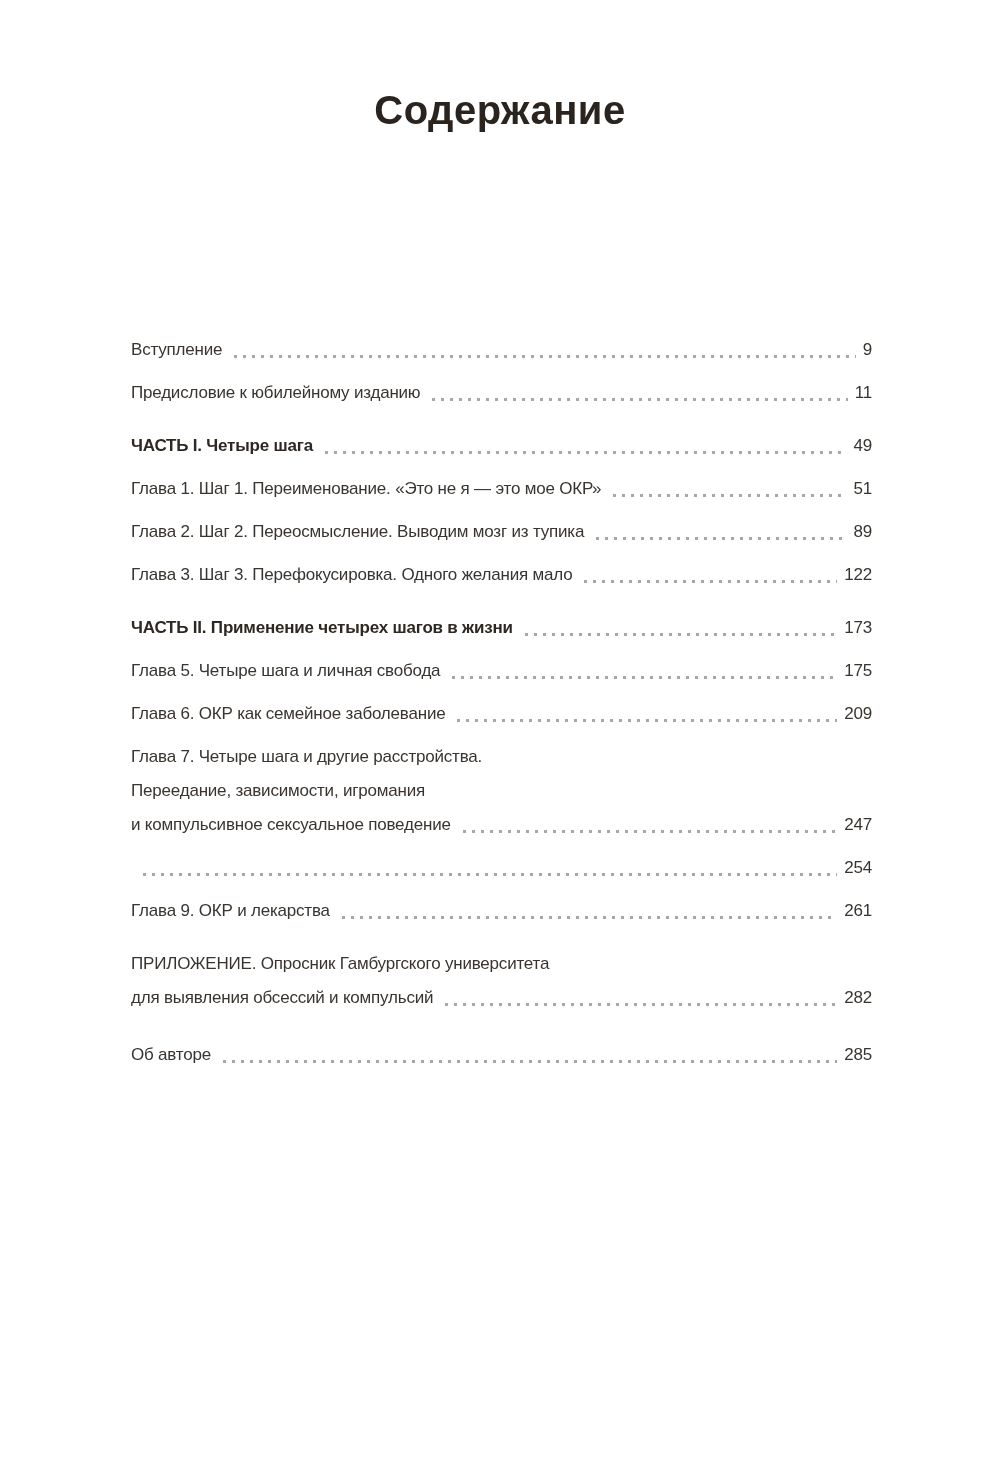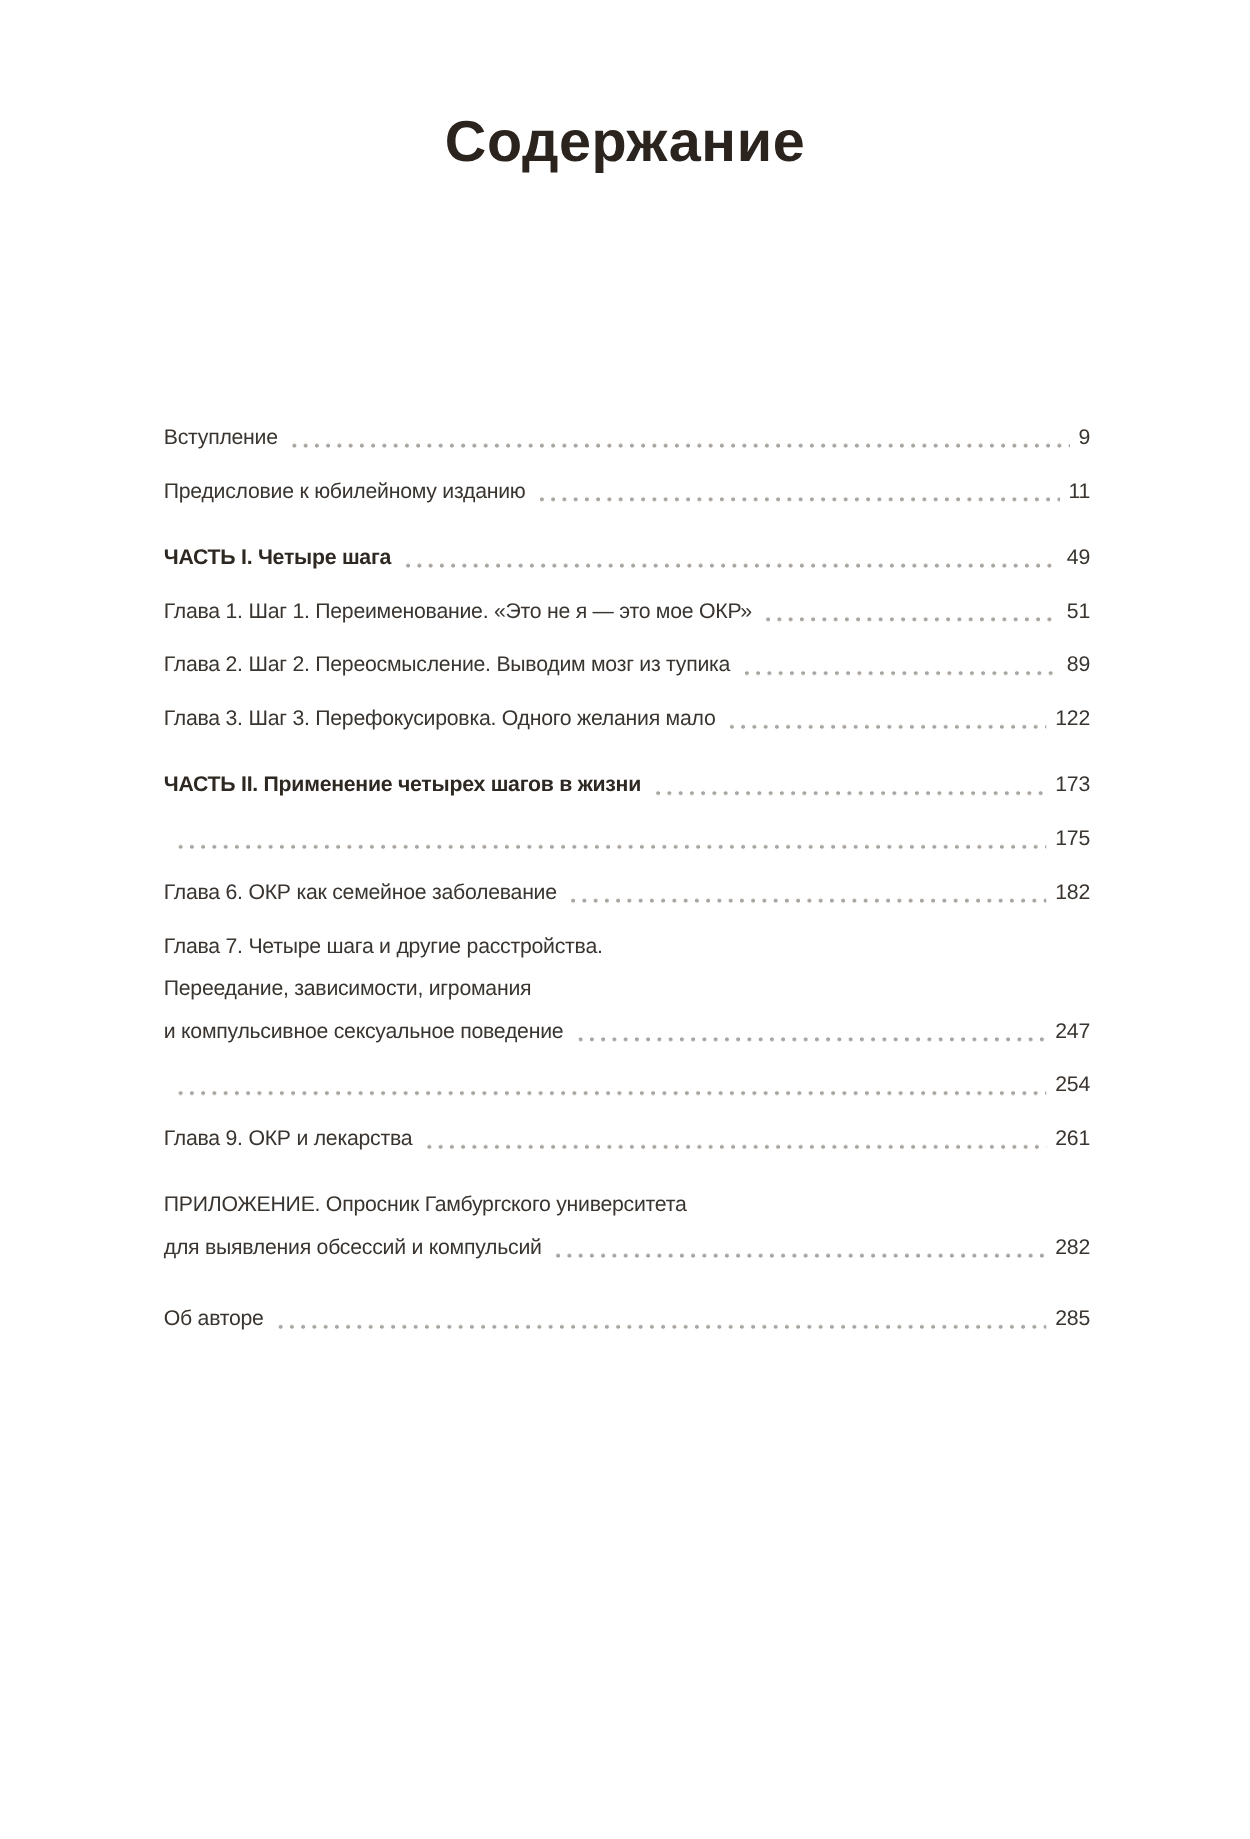--- a/index.html
+++ b/index.html
@@ -19,21 +19,21 @@
     position: absolute;
     inset: 0;
     background: #ffffff;
   }
   .title {
     position: absolute;
     top: 88px;
     left: 0;
     width: 1000px;
     text-align: center;
-    font-size: 46px;
+    font-size: 40px;
     line-height: 1.1;
     font-weight: 700;
     color: #2b241e;
     letter-spacing: 0.5px;
   }
   .toc {
     position: absolute;
     top: 333px;
     left: 131px;
     width: 741px;
@@ -135,30 +135,31 @@
     <div class="entry bold gap">
       <div class="row">
         <span class="label">ЧАСТЬ II. Применение четырех шагов в жизни</span>
         <span class="leader"></span>
         <span class="pagenum">173</span>
       </div>
     </div>
 
     <div class="entry">
       <div class="row">
+        <span class="label">Глава 5. Четыре шага и личная свобода</span>
         <span class="leader"></span>
         <span class="pagenum">175</span>
       </div>
     </div>
 
     <div class="entry">
       <div class="row">
         <span class="label">Глава 6. ОКР как семейное заболевание</span>
         <span class="leader"></span>
-        <span class="pagenum">182</span>
+        <span class="pagenum">209</span>
       </div>
     </div>
 
     <div class="entry">
       <div class="row">
         <span class="label">Глава 7. Четыре шага и другие расстройства.</span>
       </div>
       <div class="row">
         <span class="label">Переедание, зависимости, игромания</span>
       </div>

